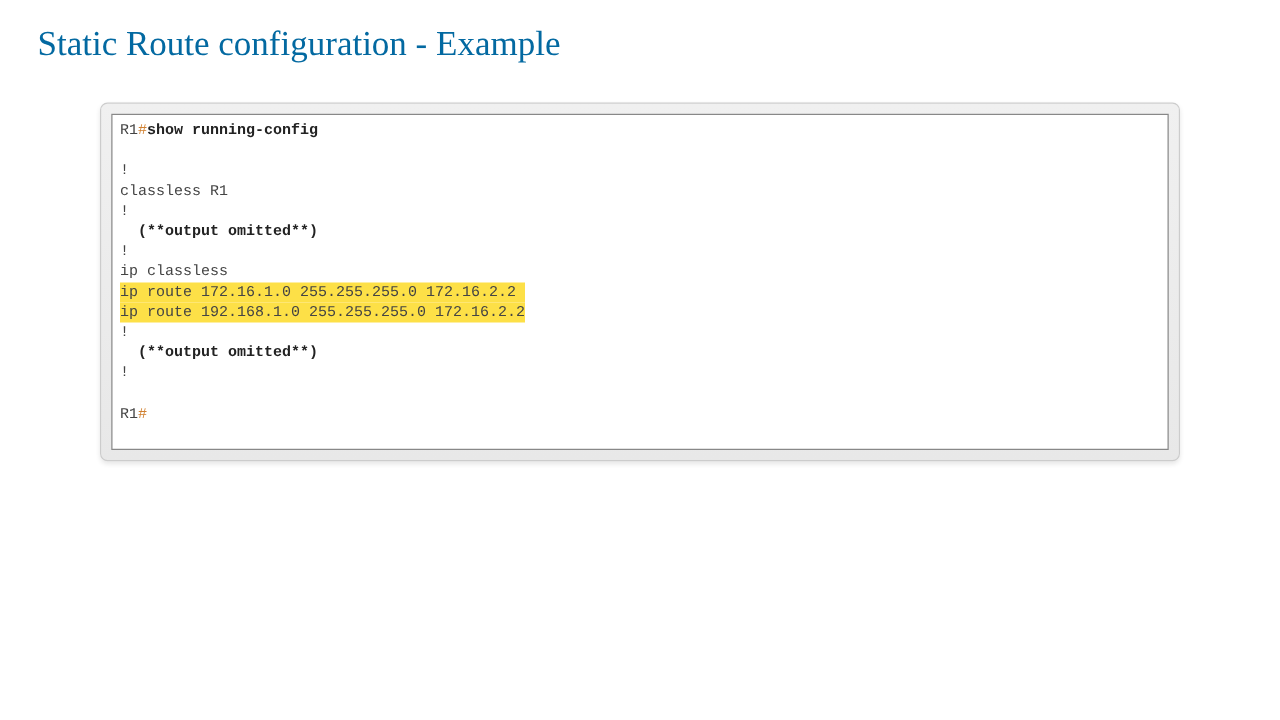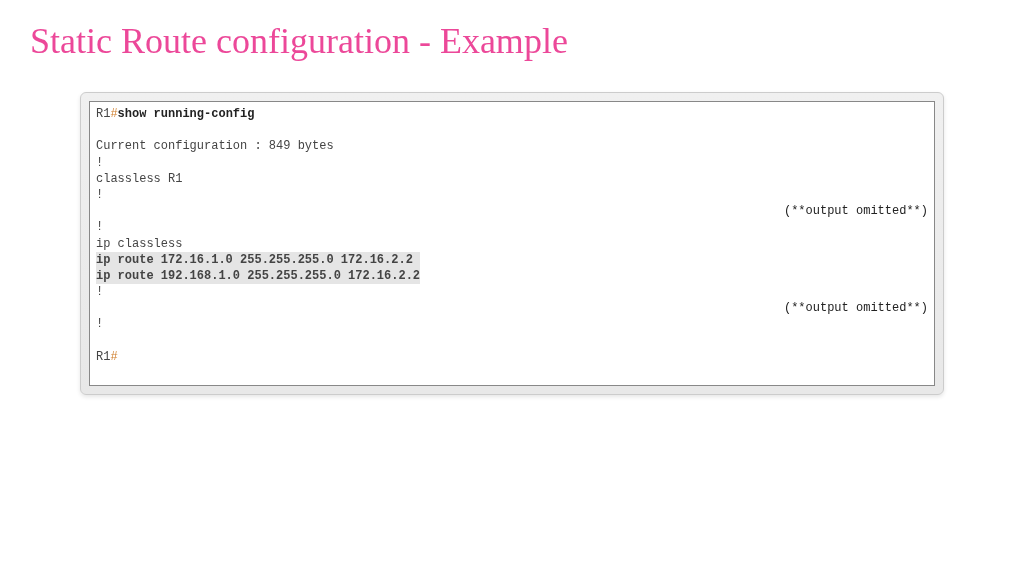--- a/index.html
+++ b/index.html
@@ -8,23 +8,23 @@
       box-sizing: border-box;
     }
     body {
       width: 1024px;
       height: 576px;
       background: #ffffff;
       font-family: Georgia, 'Times New Roman', serif;
       padding: 20px 30px;
     }
     .slide-title {
-      font-size: 36px;
+      font-size: 28px;
       font-weight: normal;
-      color: #ec4899;
+      color: #0369a1;
       margin-bottom: 30px;
       font-family: Georgia, 'Times New Roman', serif;
     }
     .terminal-container {
       margin: 0 50px;
       background: linear-gradient(to bottom, #f0f0f0, #e8e8e8);
       border: 1px solid #ccc;
       border-radius: 6px;
       padding: 8px;
       box-shadow: 0 2px 4px rgba(0,0,0,0.1);
@@ -45,43 +45,40 @@
       color: #444;
     }
     .prompt-hash {
       color: #d08030;
     }
     .cmd {
       font-weight: bold;
       color: #222;
     }
     .bold {
-      font-weight: normal;
+      font-weight: bold;
       color: #222;
-      text-align: right;
     }
     .highlight {
-      background-color: #e5e5e5;
+      background-color: #fde047;
       display: inline-block;
-      font-weight: bold;
     }
     .blank {
       height: 1.35em;
     }
   </style>
 </head>
 <body>
 
 <h1 class="slide-title">Static Route configuration - Example</h1>
 
 <div class="terminal-container">
   <div class="terminal-inner">
     <div class="line"><span class="prompt">R1</span><span class="prompt-hash">#</span><span class="cmd">show running-config</span></div>
     <div class="blank"></div>
-    <div class="line">Current configuration : 849 bytes</div>
     <div class="line">!</div>
     <div class="line">classless R1</div>
     <div class="line">!</div>
     <div class="line bold">  (**output omitted**)</div>
     <div class="line">!</div>
     <div class="line">ip classless</div>
     <div class="line"><span class="highlight">ip route 172.16.1.0 255.255.255.0 172.16.2.2 </span></div>
     <div class="line"><span class="highlight">ip route 192.168.1.0 255.255.255.0 172.16.2.2</span></div>
     <div class="line">!</div>
     <div class="line bold">  (**output omitted**)</div>

